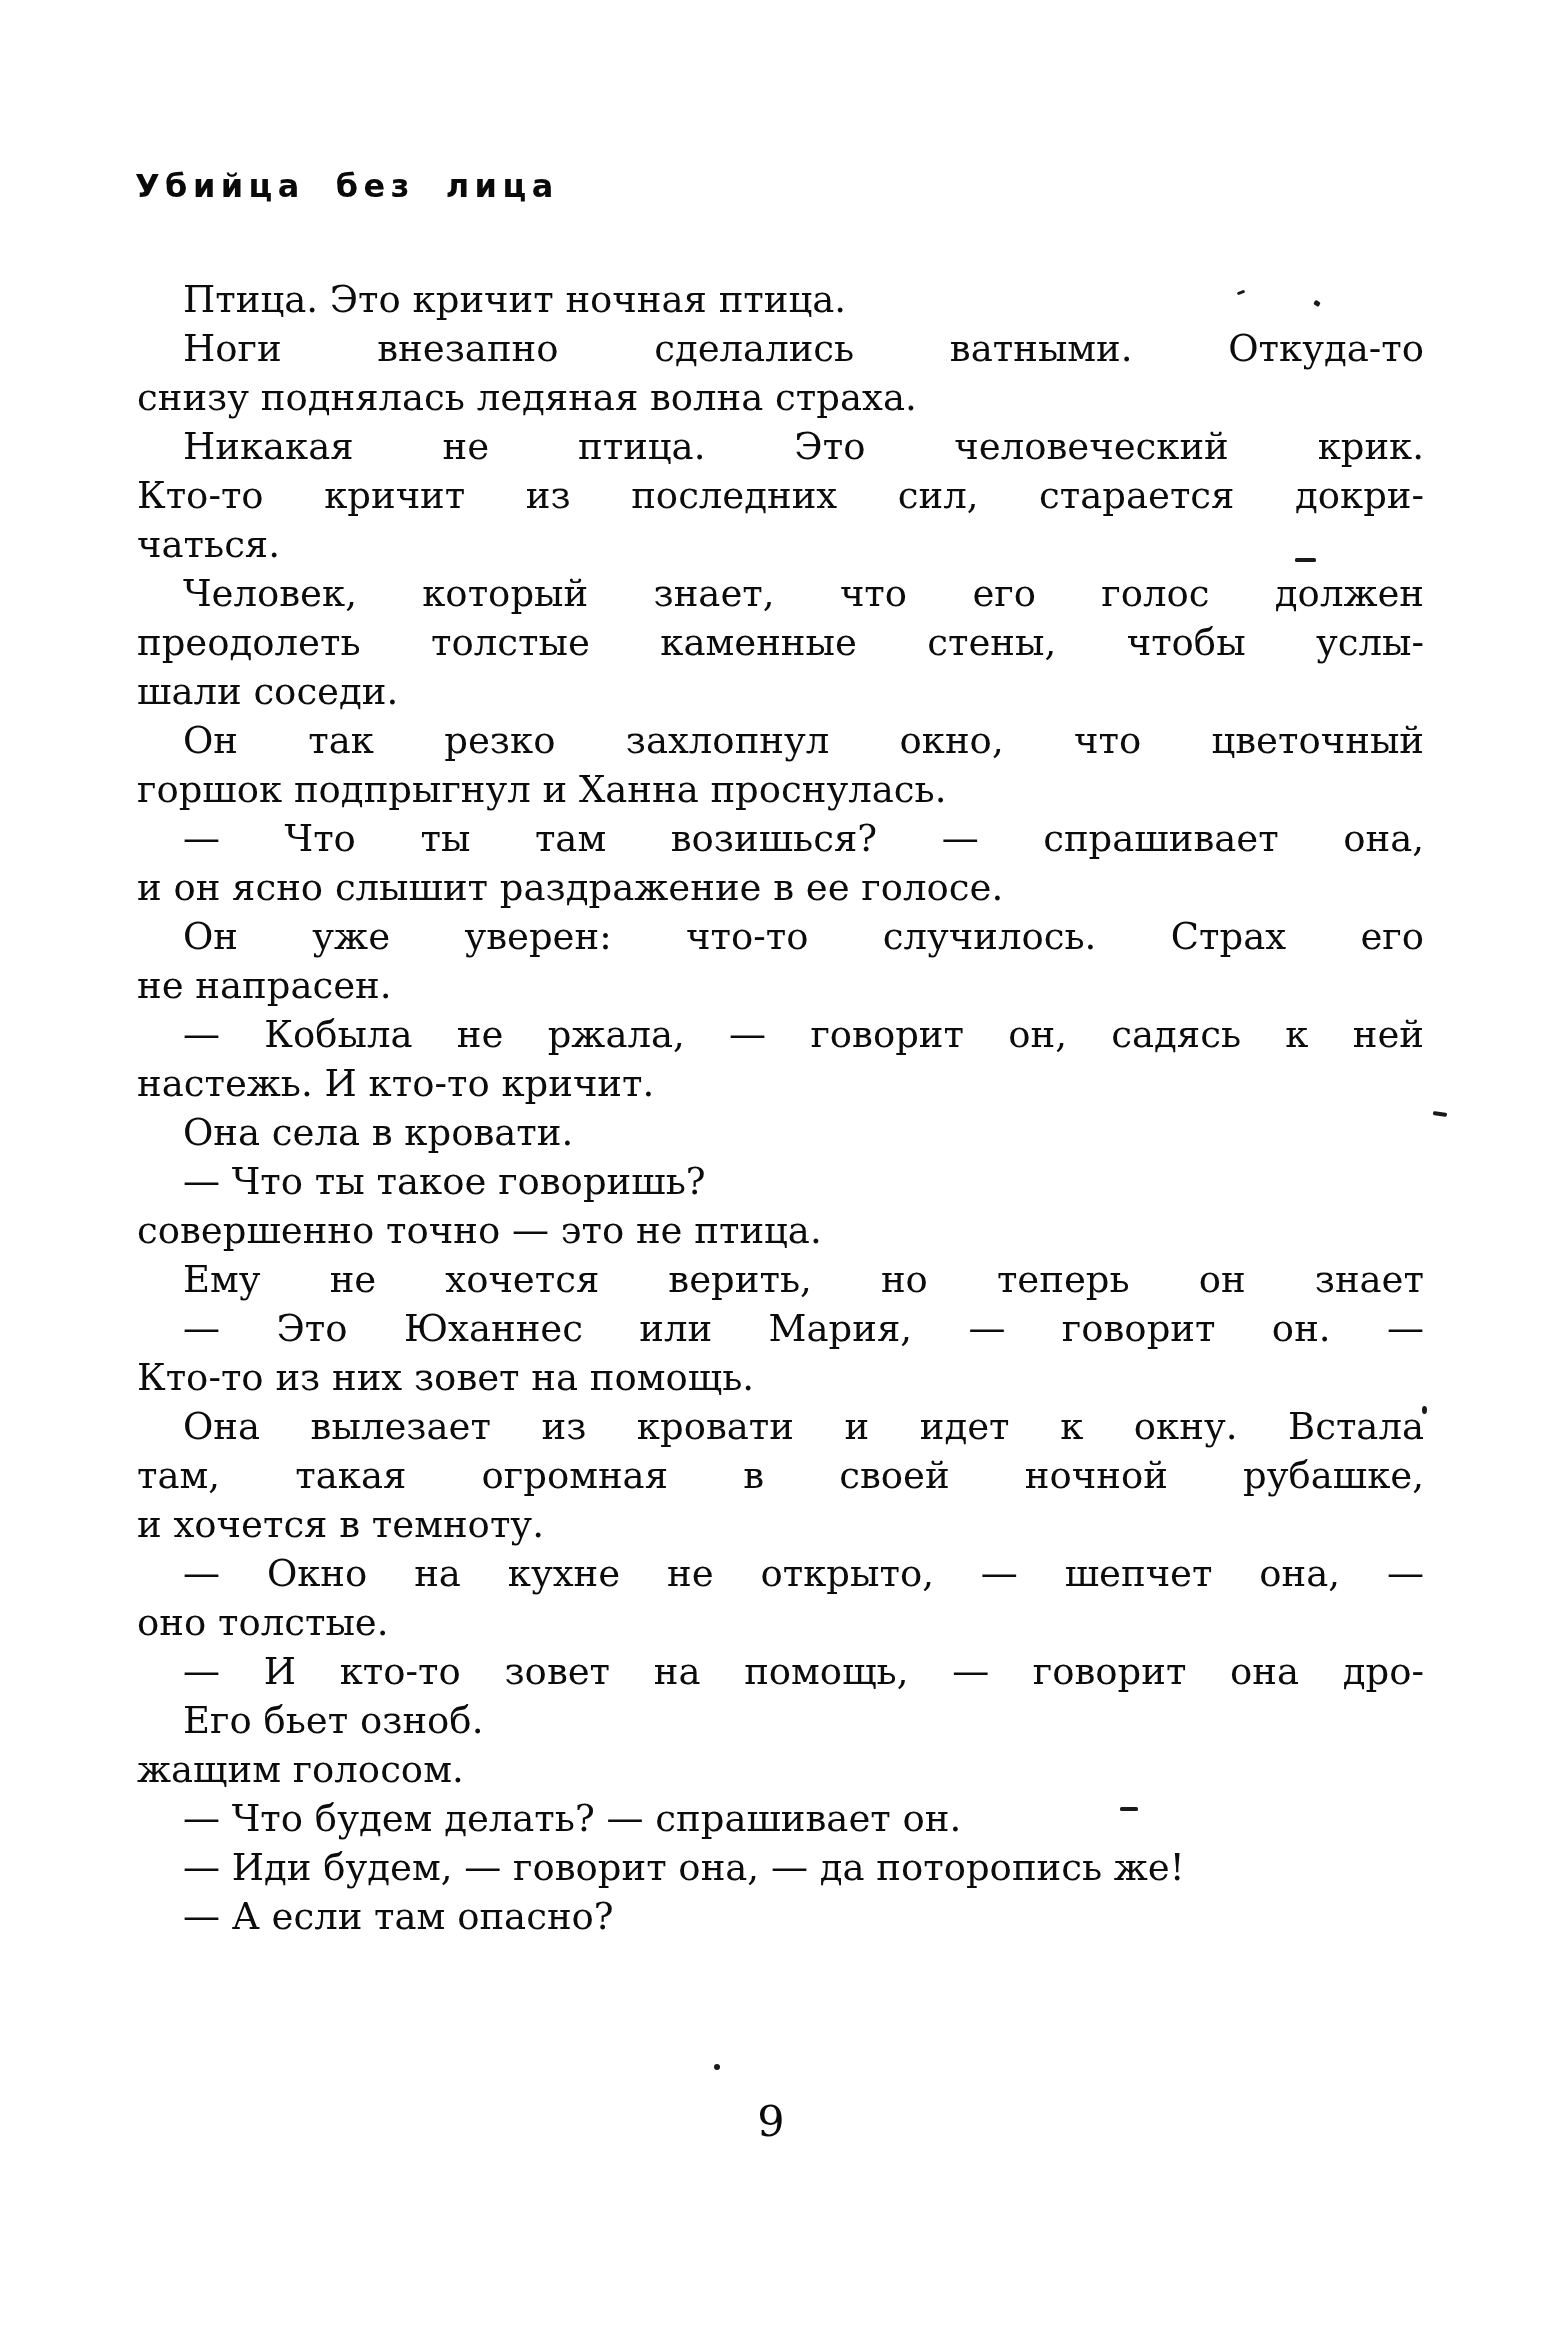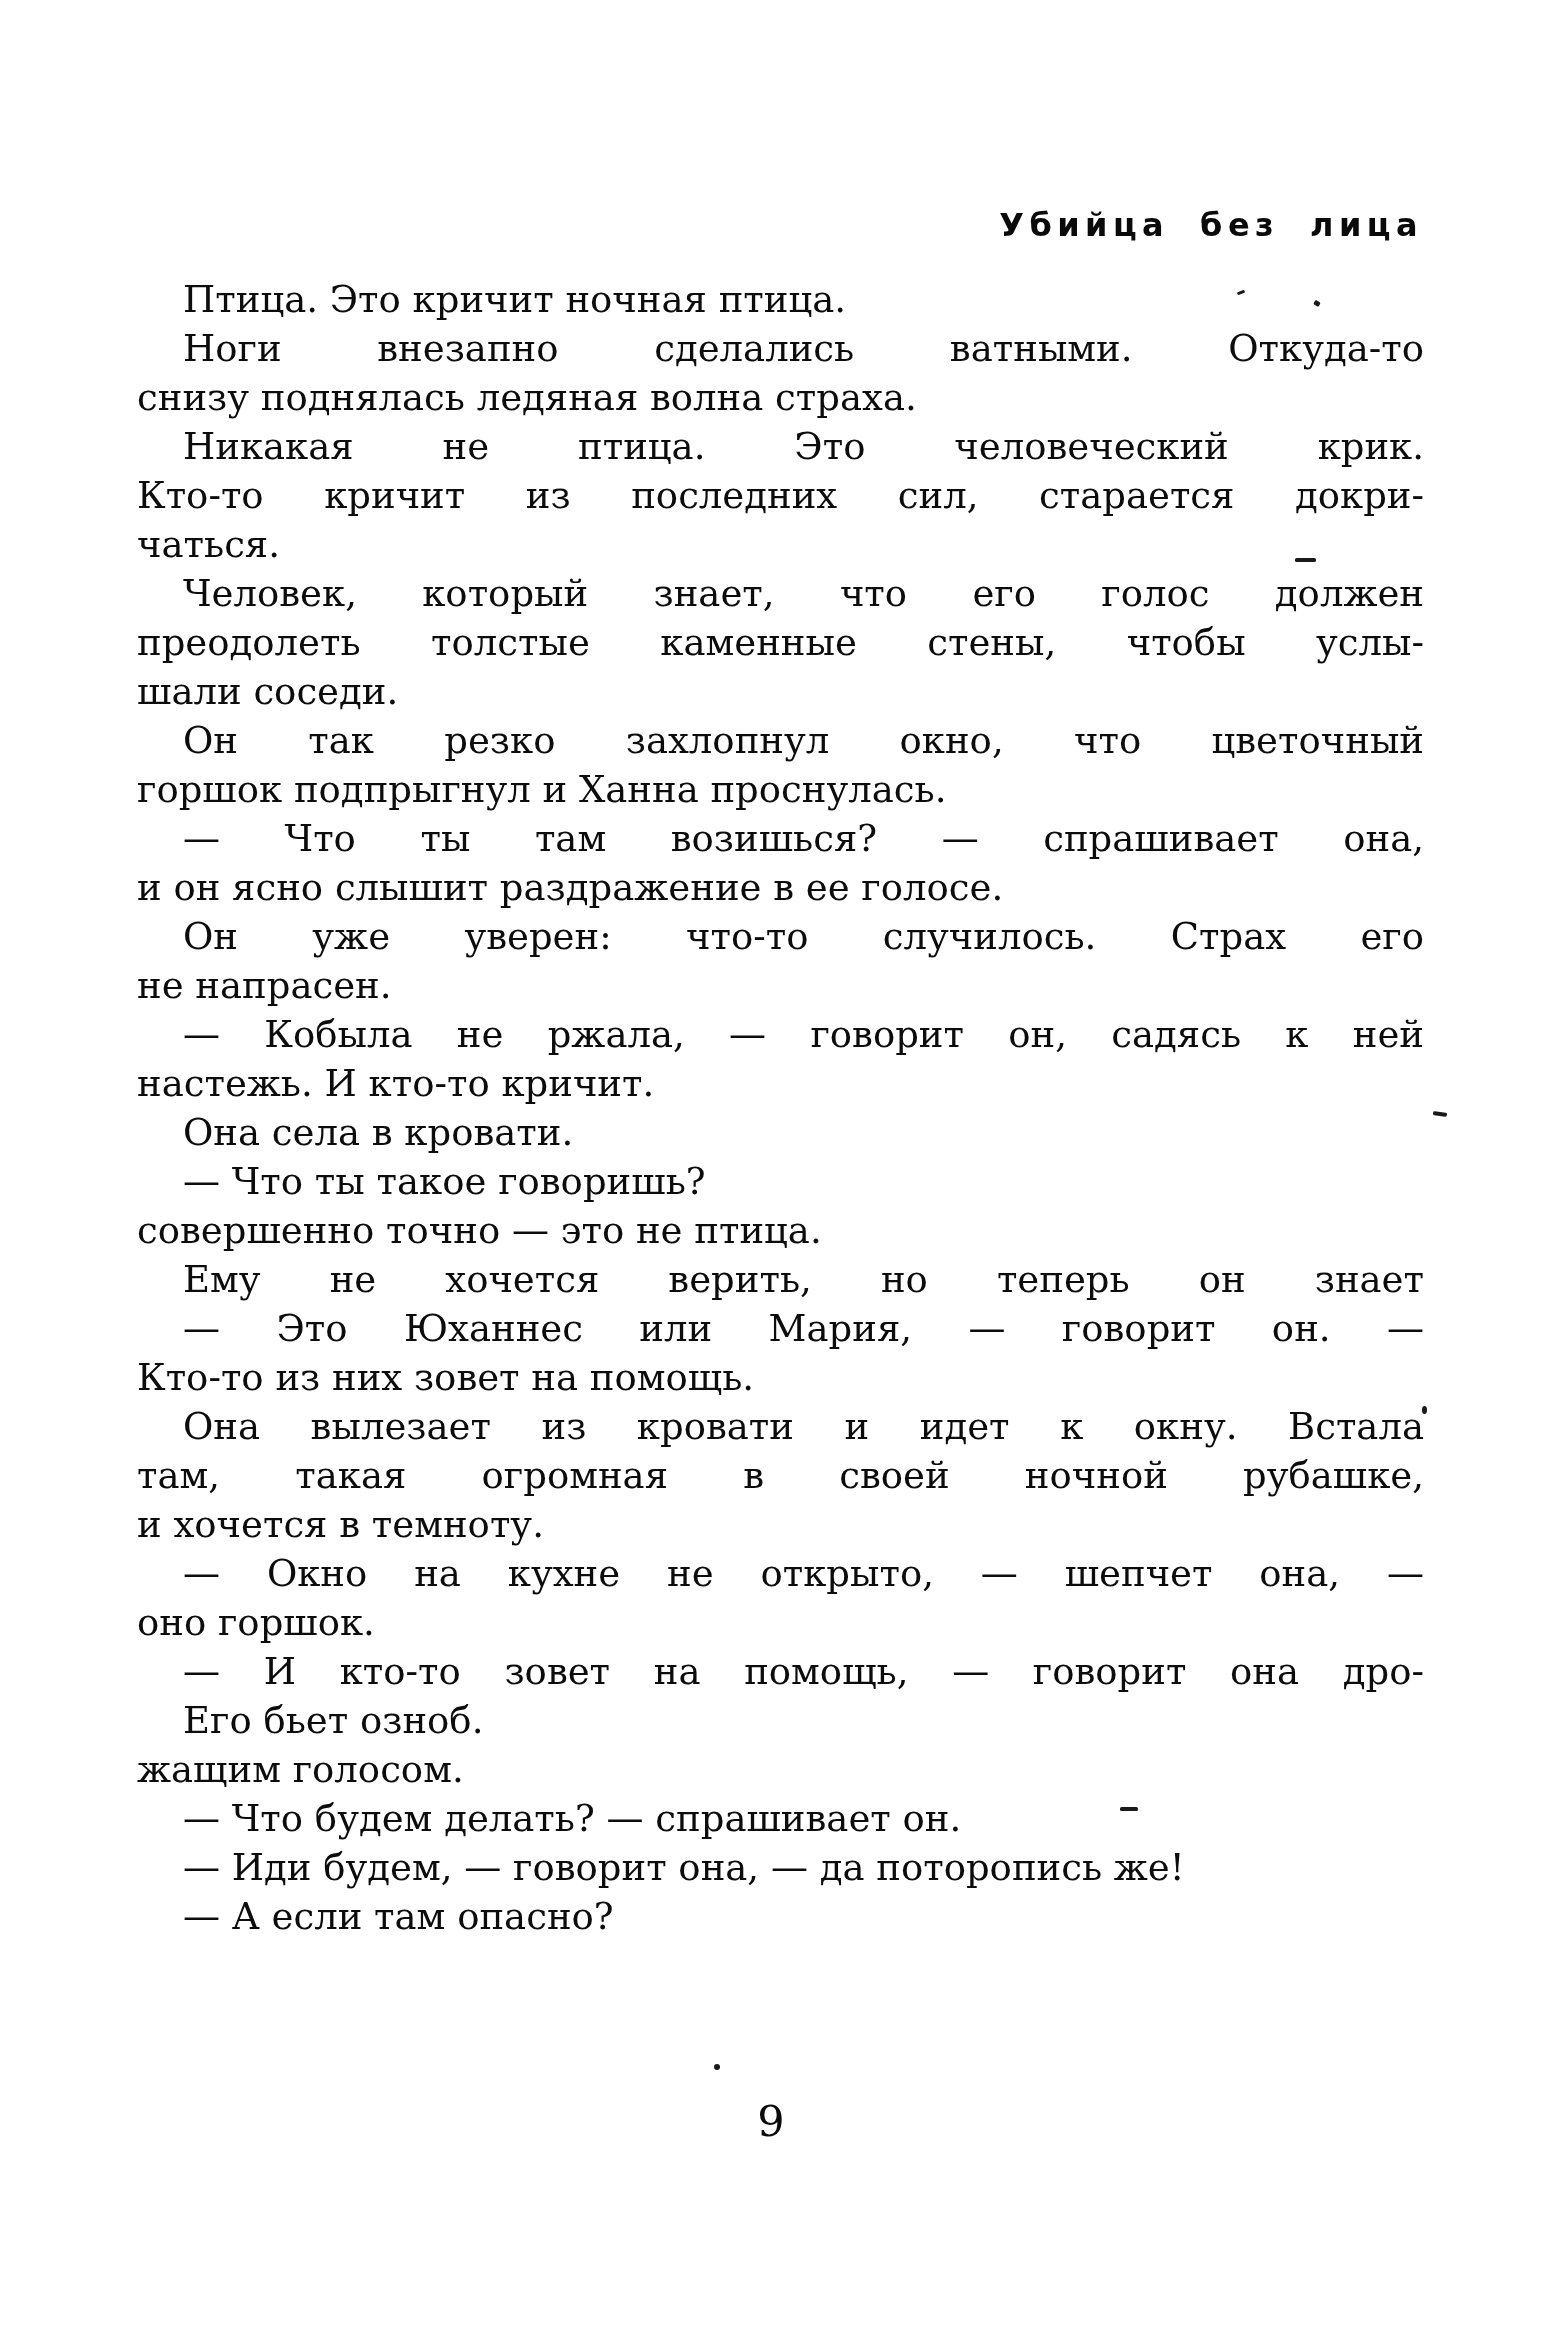--- a/index.html
+++ b/index.html
@@ -17,29 +17,28 @@
   .page {
     position: absolute;
     inset: 0;
     background: #ffffff;
   }
   .running-title {
     position: absolute;
     top: 167px;
     left: 135px;
     width: 1288px;
-    text-align: right;
+    text-align: left;
     font-family: "DejaVu Sans", sans-serif;
     font-weight: bold;
     font-size: 32px;
     letter-spacing: 0.17em;
     word-spacing: 0.45em;
     color: #0a0a0a;
     white-space: nowrap;
-    margin-top: 39px;
   }
   .text-block {
     position: absolute;
     top: 251px;
     left: 137px;
     width: 1287px;
     font-size: 37px;
     color: #0c0c0c;
     font-weight: 500;
     margin-top: 24px;
@@ -107,21 +106,21 @@
       <div class="line indent">Она села в кровати.</div>
       <div class="line indent">— Что ты такое говоришь?</div>
       <div class="line">совершенно точно — это не птица.</div>
       <div class="line indent justify">Ему не хочется верить, но теперь он знает</div>
       <div class="line indent justify">— Это Юханнес или Мария, — говорит он. —</div>
       <div class="line">Кто-то из них зовет на помощь.</div>
       <div class="line indent justify">Она вылезает из кровати и идет к окну. Встала</div>
       <div class="line justify">там, такая огромная в своей ночной рубашке,</div>
       <div class="line">и хочется в темноту.</div>
       <div class="line indent justify">— Окно на кухне не открыто, — шепчет она, —</div>
-      <div class="line">оно горшок.</div>
+      <div class="line">оно толстые.</div>
       <div class="line indent justify">— И кто-то зовет на помощь, — говорит она дро-</div>
       <div class="line indent">Его бьет озноб.</div>
       <div class="line">жащим голосом.</div>
       <div class="line indent">— Что будем делать? — спрашивает он.</div>
       <div class="line indent">— Иди будем, — говорит она, — да поторопись же!</div>
       <div class="line indent">— А если там опасно?</div>
     </div>
 
   <div class="page-number">9</div>
 

